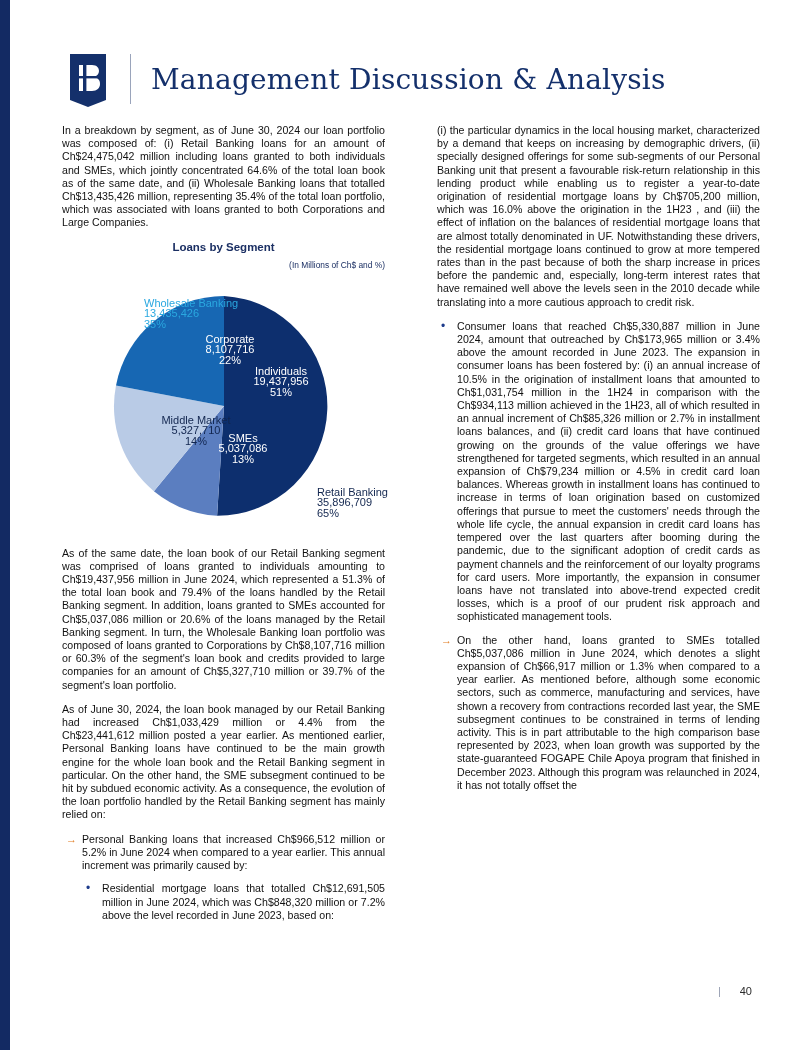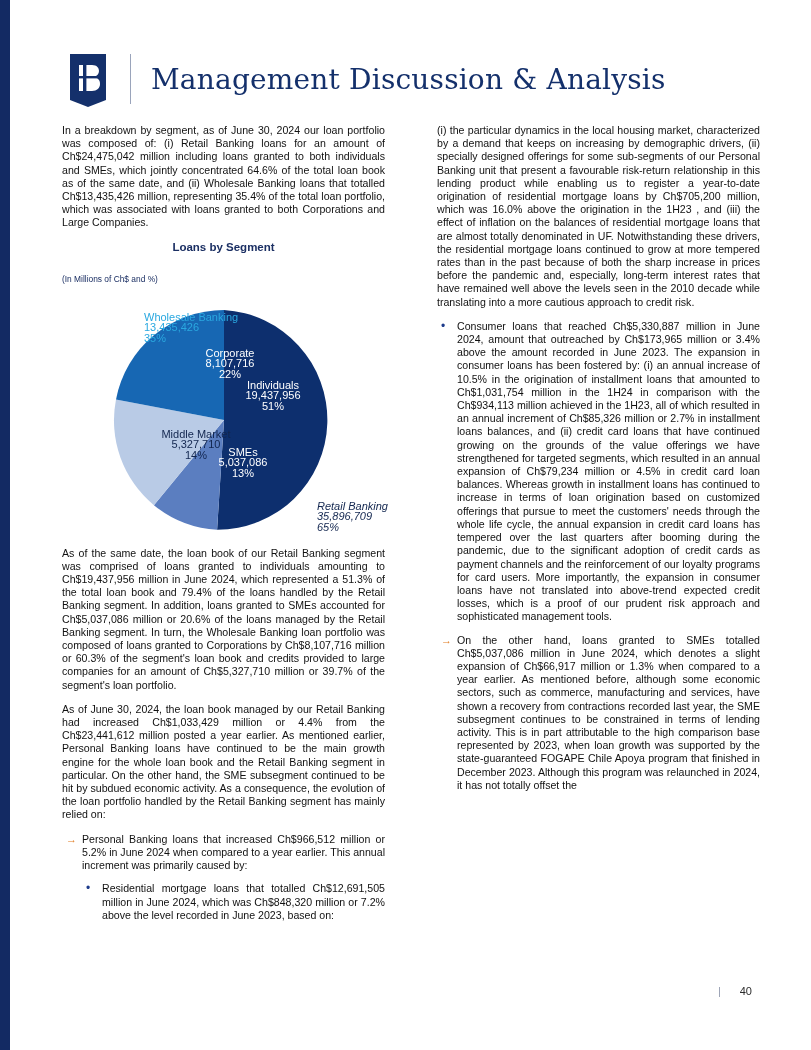--- a/index.html
+++ b/index.html
@@ -122,24 +122,24 @@
     margin: 4px 0 6px 0;
   }
   .chart-title {
     text-align: center;
     font-weight: bold;
     font-size: 11.5px;
     color: #1b2f63;
     margin-top: 2px;
   }
   .chart-sub {
-    text-align: left;
+    text-align: right;
     font-size: 8.4px;
     color: #1b2f63;
-    margin-top: 19px;
+    margin-top: 5px;
     margin-bottom: 4px;
   }
   .pie-wrap {
     position: relative;
     width: 323px;
     height: 250px;
   }
   .pie-svg {
     position: absolute;
     left: 46px;
@@ -235,27 +235,27 @@
           <span>5,327,710</span><br>
           <span>14%</span>
         </div>
 
         <div class="lbl white" style="left:148px; top:157px; width:66px;">
           <span>SMEs</span><br>
           <span>5,037,086</span><br>
           <span>13%</span>
         </div>
 
-        <div class="lbl white" style="left:172px; top:90px; width:78px;text-align:center;">
+        <div class="lbl white" style="left:180px; top:90px; width:78px;text-align:center;">
           <span>Individuals</span><br>
           <span>19,437,956</span><br>
           <span>51%</span>
         </div>
 
-        <div class="lbl dark" style="left:255px; top:180px; width:62px; text-align:left;font-style:italic;">
+        <div class="lbl dark" style="left:255px; top:180px; width:62px; text-align:left;">
           <span>Retail Banking</span><br>
           <span>35,896,709</span><br>
           <span>65%</span>
         </div>
       </div>
     </div>
 
     <p>As of the same date, the loan book of our Retail Banking segment was comprised of loans granted to individuals amounting to Ch$19,437,956 million in June 2024, which represented a 51.3% of the total loan book and 79.4% of the loans handled by the Retail Banking segment. In addition, loans granted to SMEs accounted for Ch$5,037,086 million or 20.6% of the loans managed by the Retail Banking segment. In turn, the Wholesale Banking loan portfolio was composed of loans granted to Corporations by Ch$8,107,716 million or 60.3% of the segment's loan book and credits provided to large companies for an amount of Ch$5,327,710 million or 39.7% of the segment's loan portfolio.</p>
     <p>As of June 30, 2024, the loan book managed by our Retail Banking had increased Ch$1,033,429 million or 4.4% from the Ch$23,441,612 million posted a year earlier. As mentioned earlier, Personal Banking loans have continued to be the main growth engine for the whole loan book and the Retail Banking segment in particular. On the other hand, the SME subsegment continued to be hit by subdued economic activity. As a consequence, the evolution of the loan portfolio handled by the Retail Banking segment has mainly relied on:</p>
 

